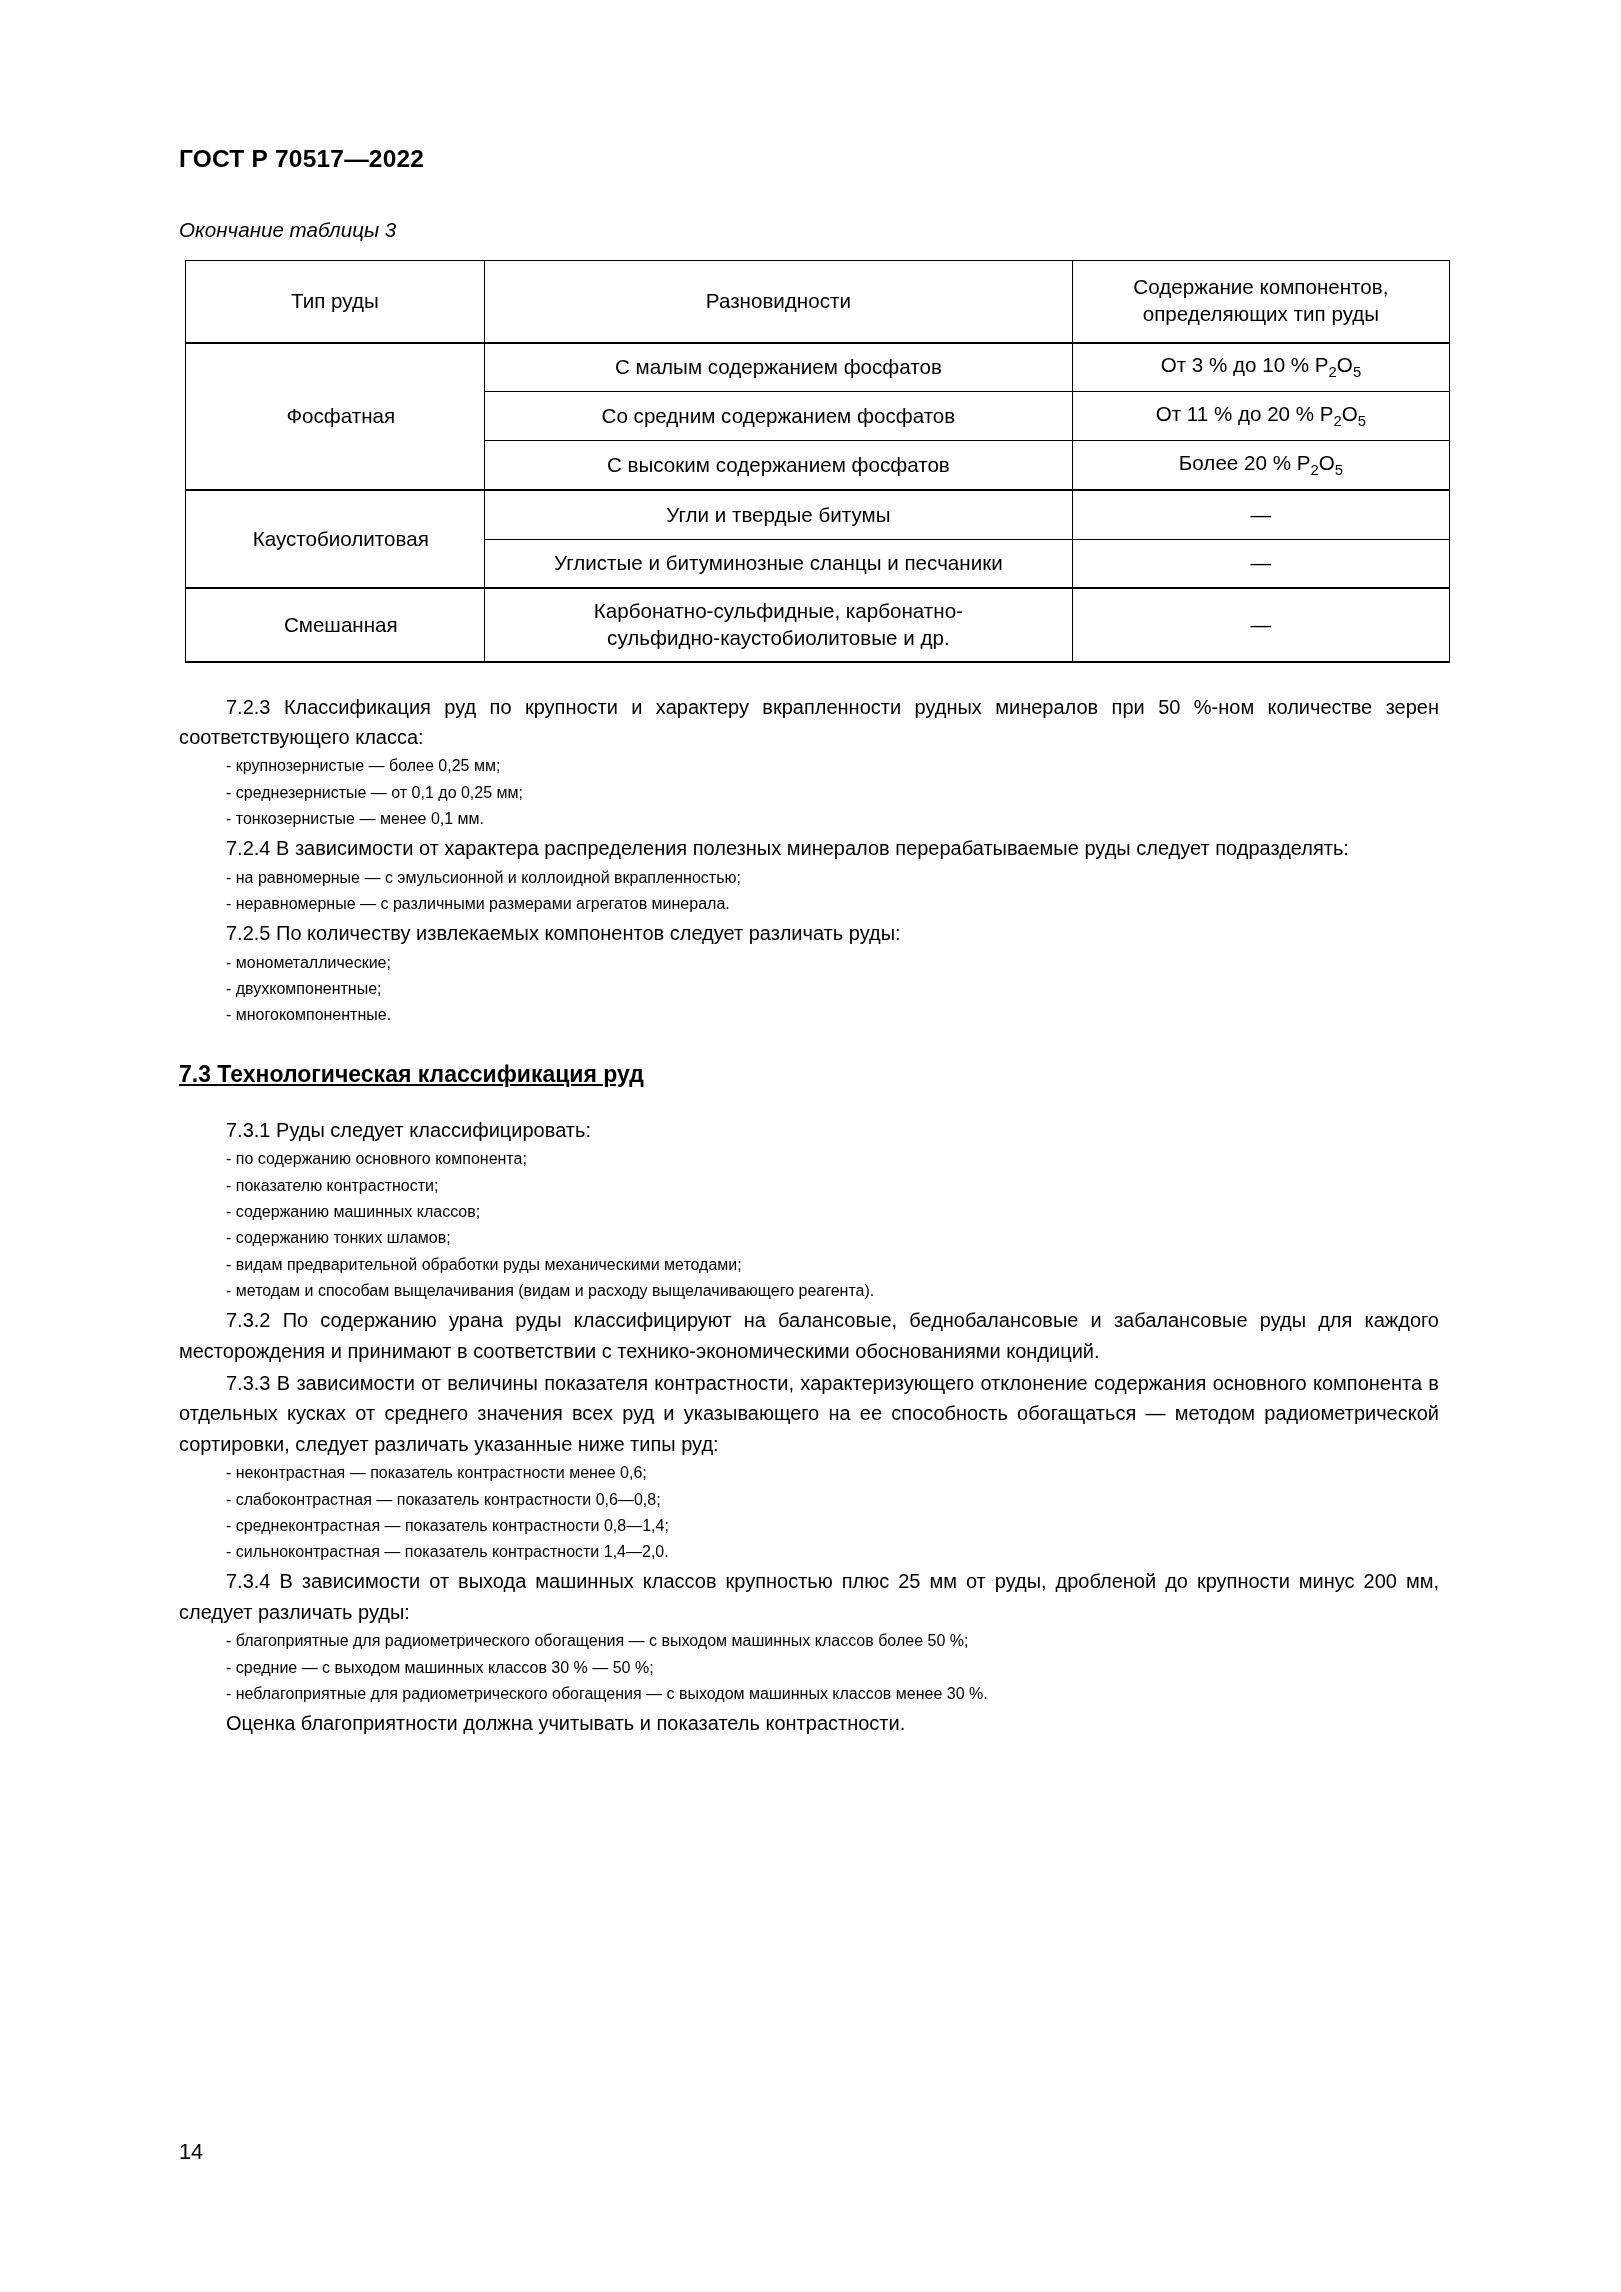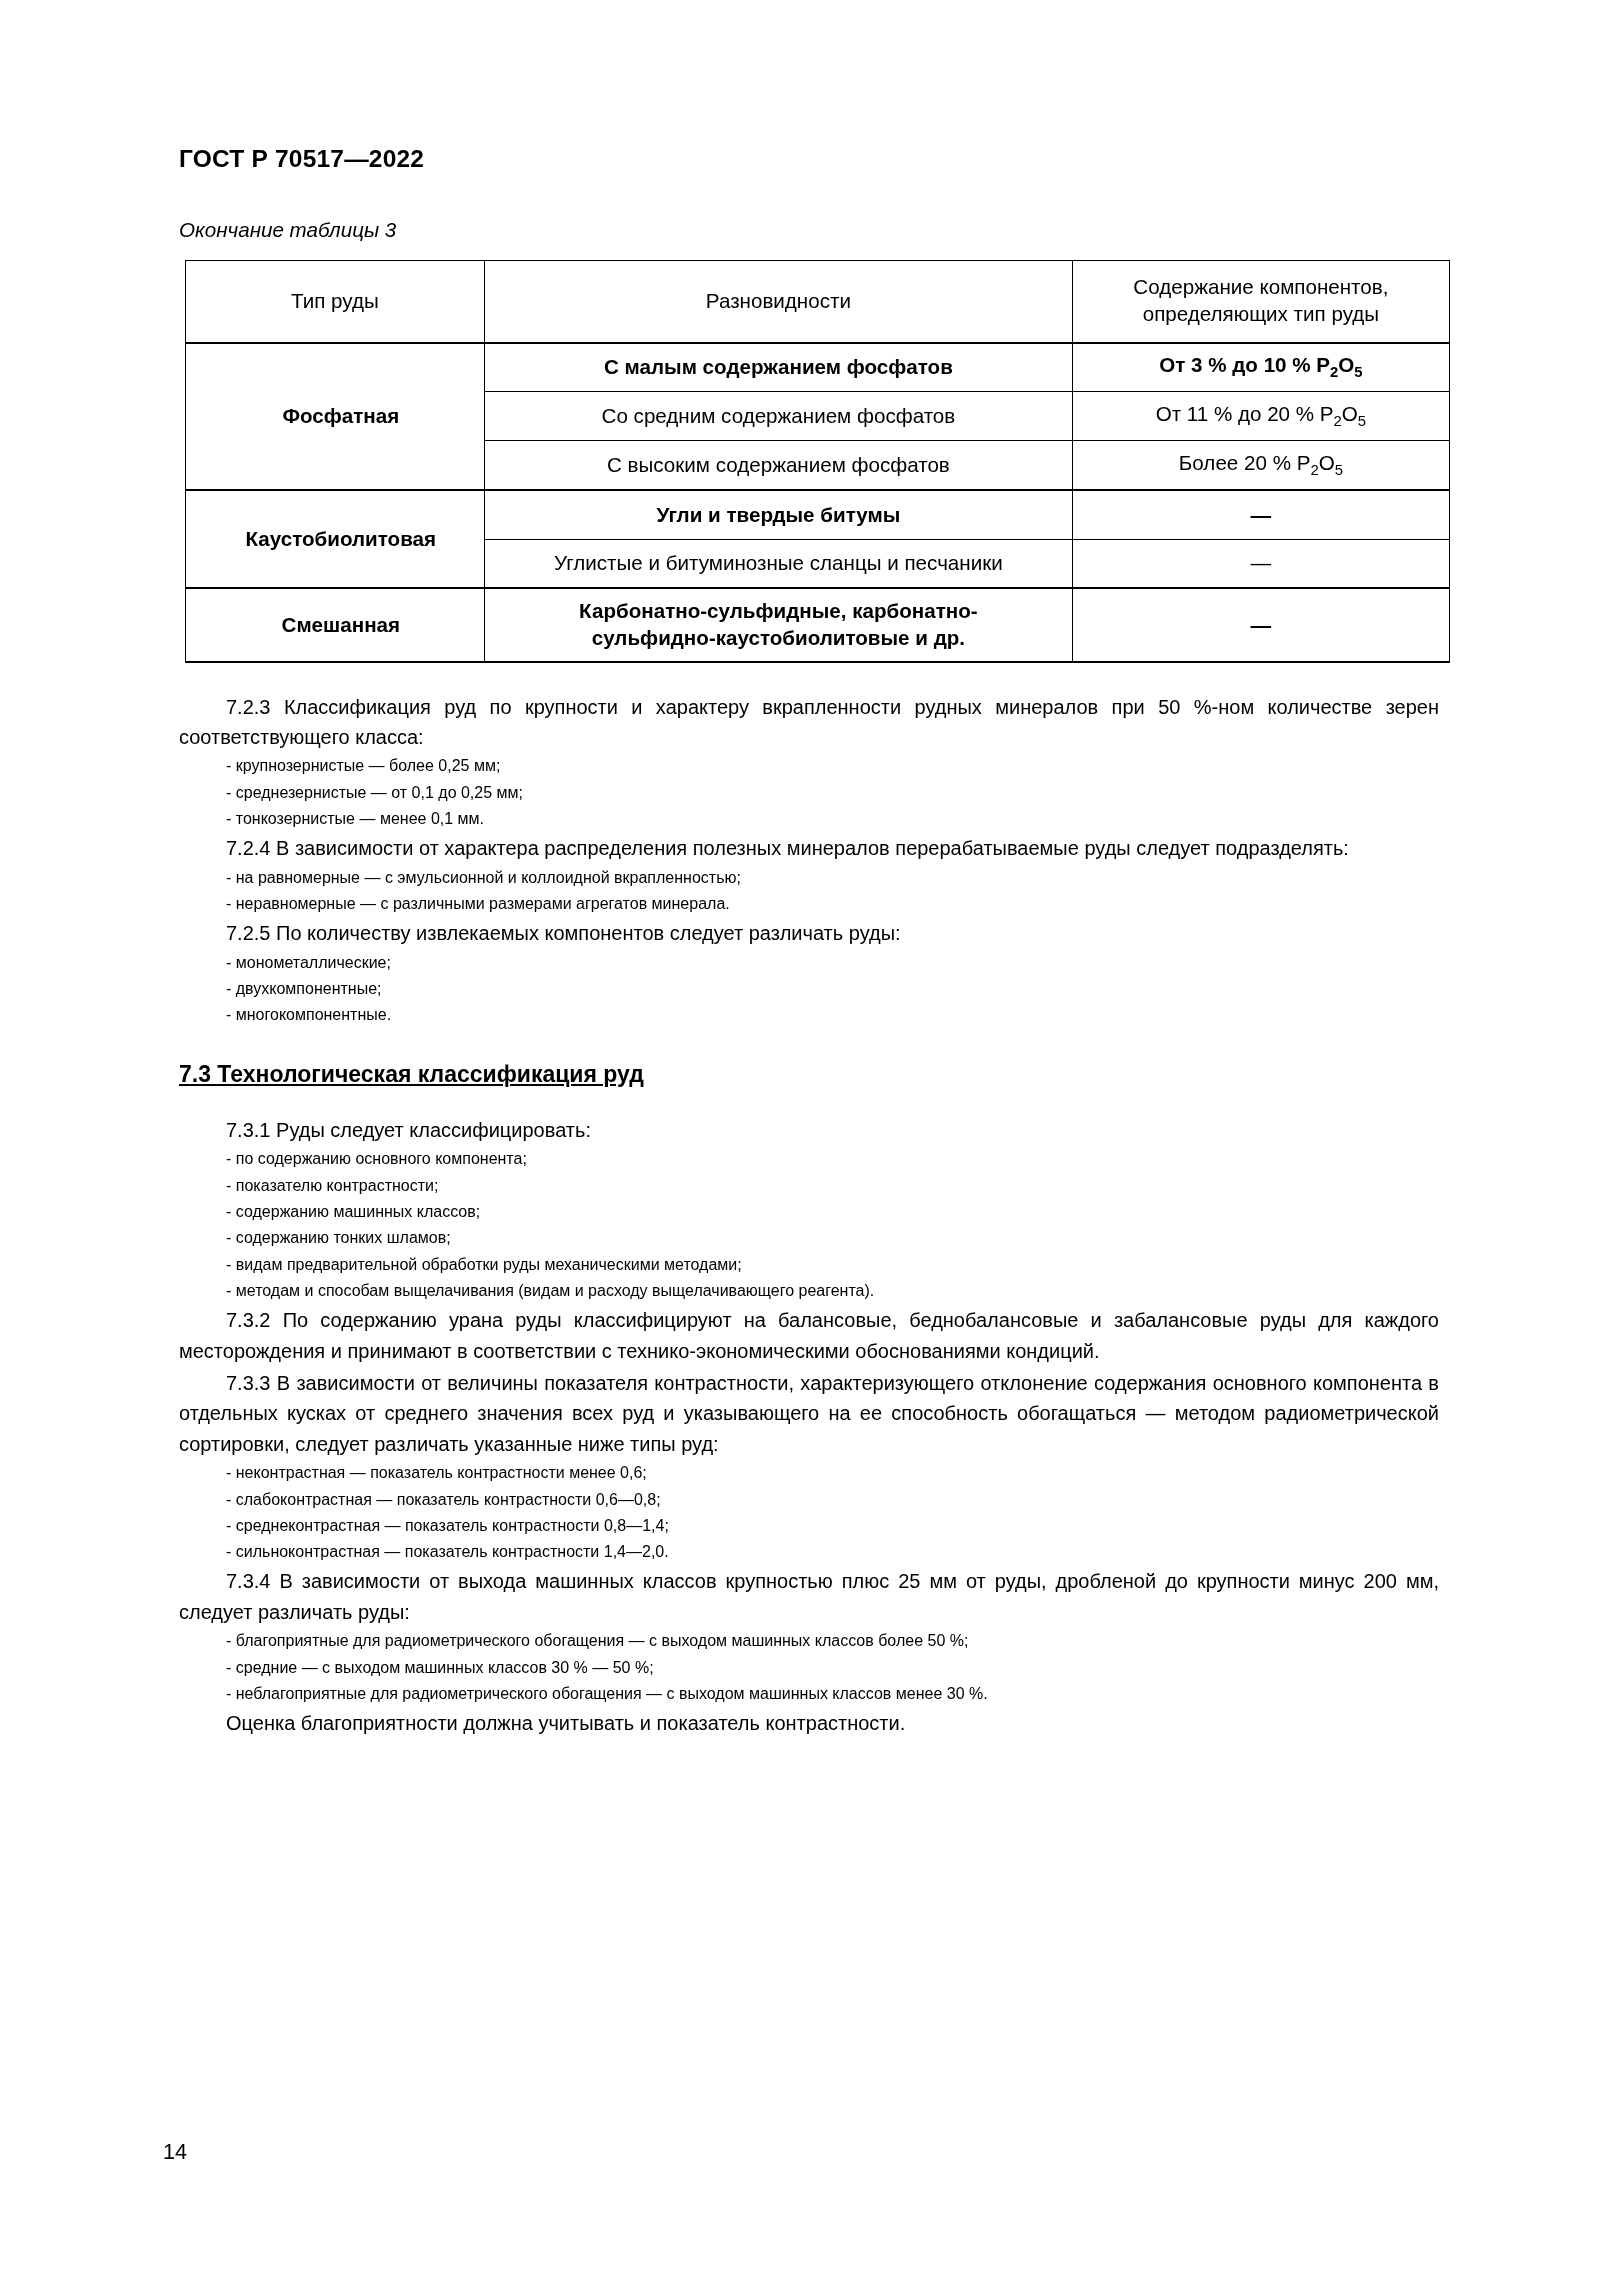--- a/index.html
+++ b/index.html
@@ -60,21 +60,21 @@
     text-align: center;
     line-height: 1.3;
   }
   table.ore th { padding: 13.7px 9.8px; }
   table.ore thead th { border-bottom-width: 2.5px; }
   table.ore td.rowlabel {
     text-align: center;
     padding-left: 21.6px;
   }
   table.ore td.mid { height: 49px; }
-  table.ore .grp-top { border-top-width: 2.5px; font-weight: bold; }
+  table.ore .grp-top { border-top-width: 2.5px; }
   table.ore tbody tr:last-child td { border-bottom-width: 2.5px; }
   sub { font-size: 0.72em; }
   
   .body-text { margin-top: 29px; }
   p.para {
     font-size: 20px;
     line-height: 1.52;
     margin: 0 4px 2px 0;
     text-align: justify;
     text-indent: 47px;
@@ -93,21 +93,21 @@
   h3.section {
     font-size: 23px;
     font-weight: bold;
     margin: 33px 0 27.4px 0;
     text-indent: 0;
     text-decoration: underline;
   }
   
   .page-number {
     position: absolute;
-    left: 163px;
+    left: 179px;
     top: 2139px;
     font-size: 21.6px;
   }
 </style>
 </head>
 <body>
 
 <div class="page">
 
   <div class="doc-header">ГОСТ Р 70517—2022</div>

